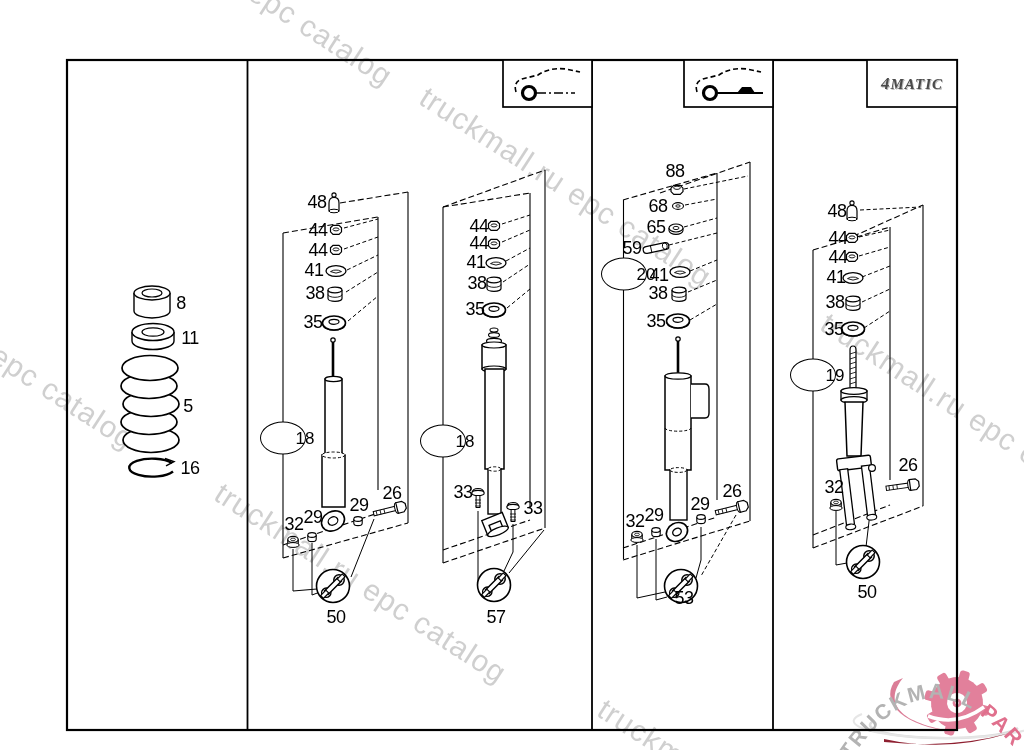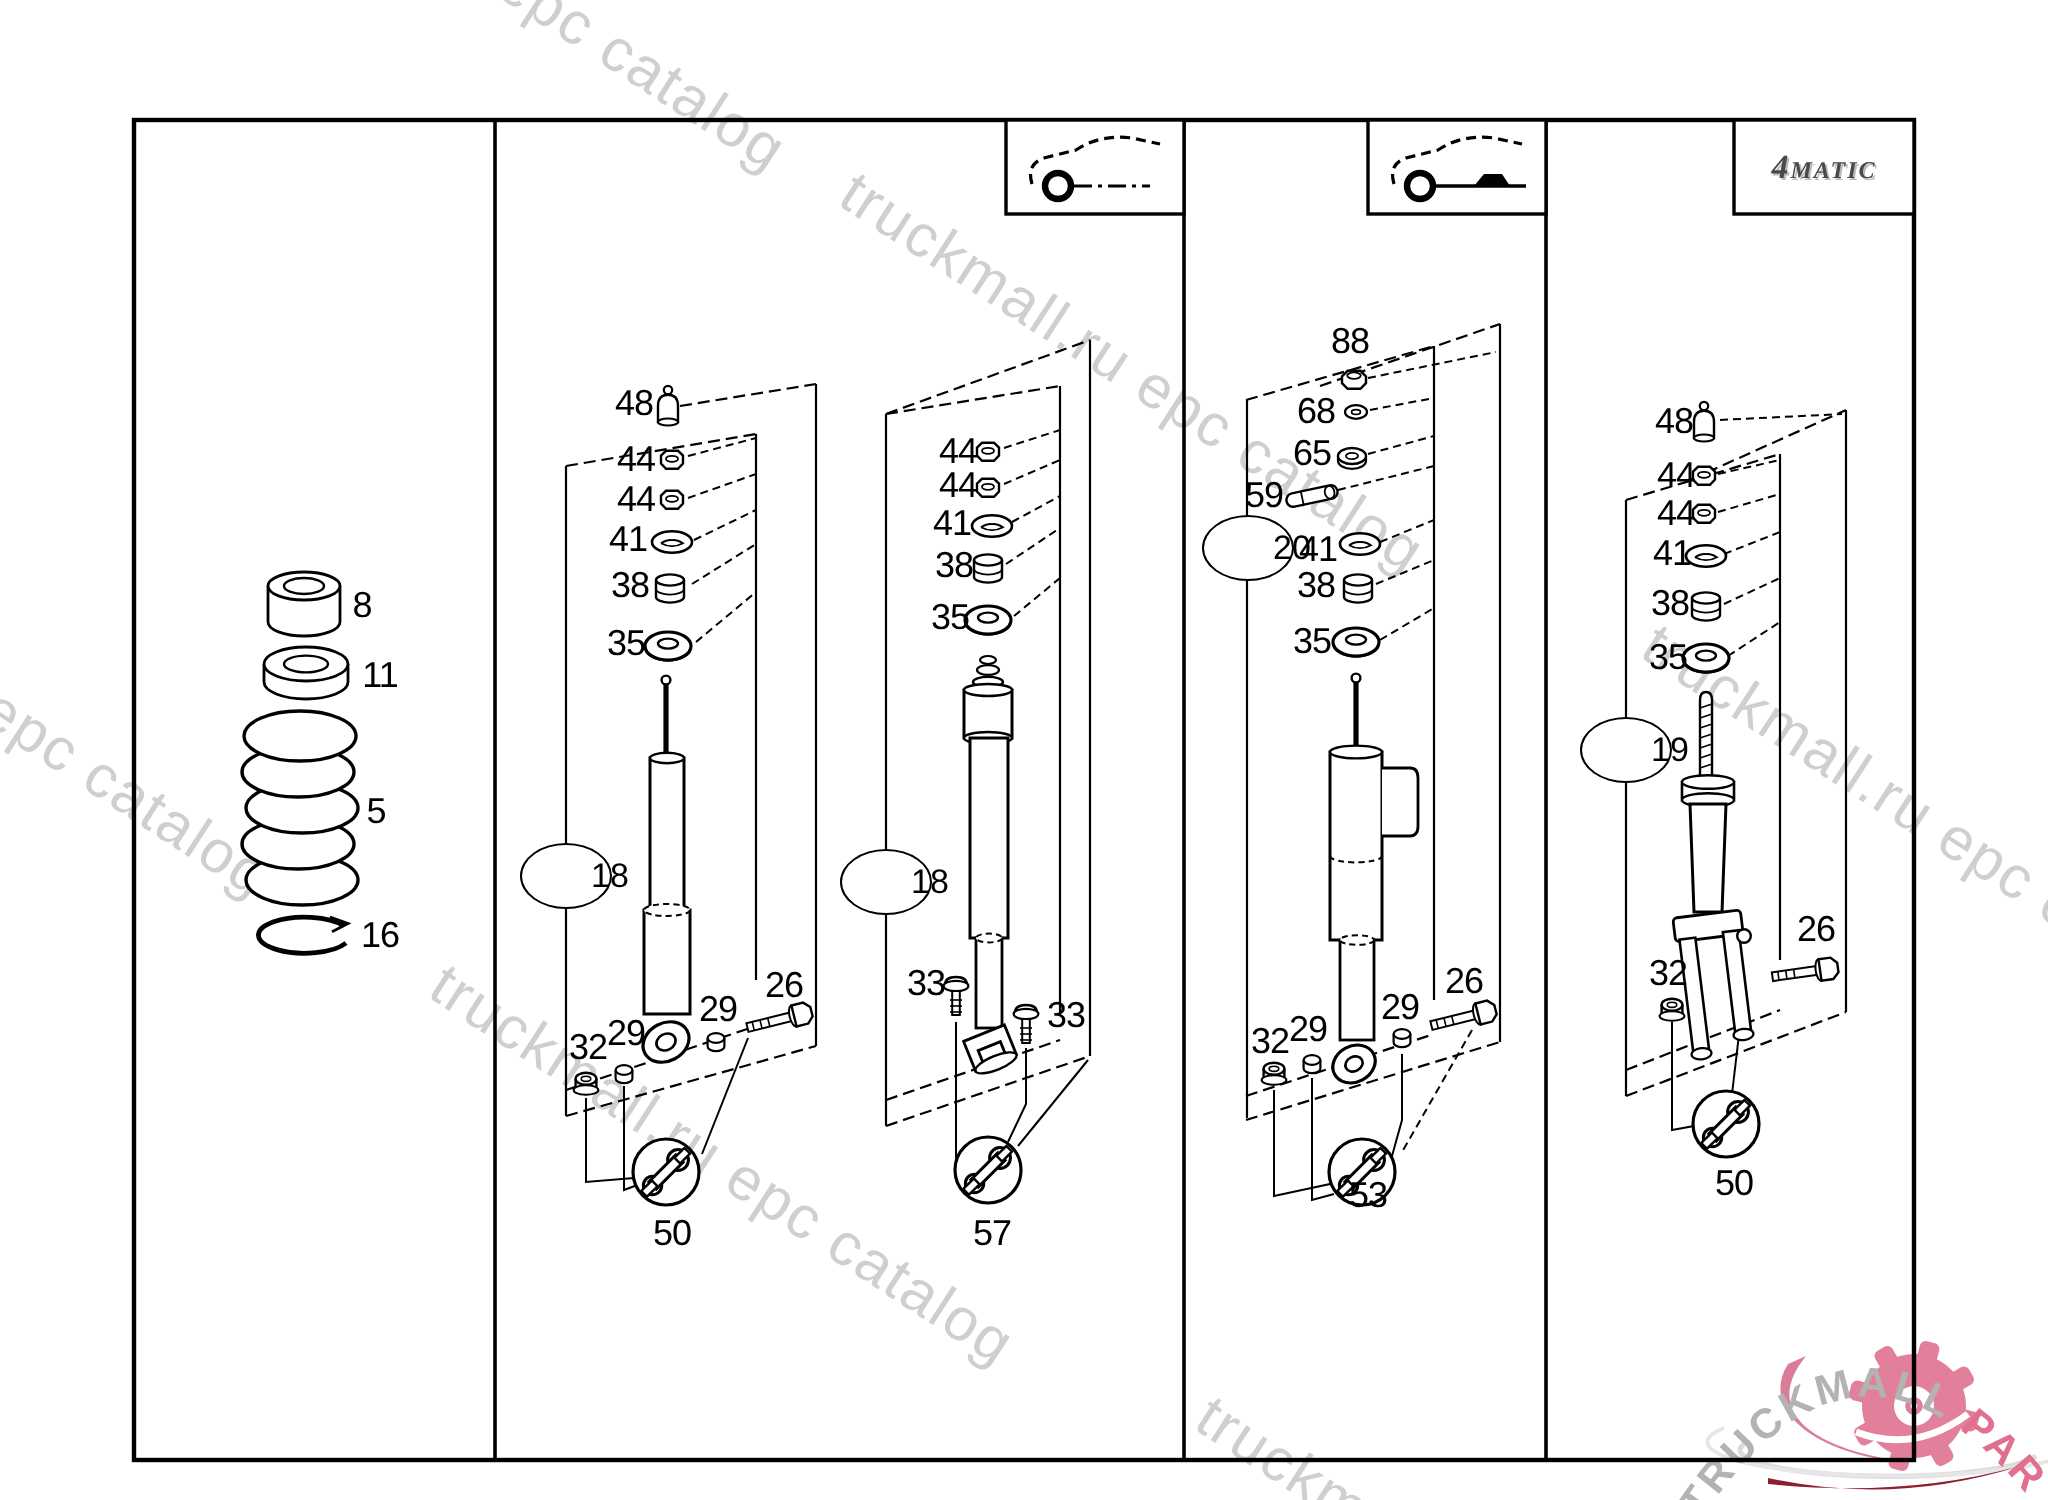--- a/index.html
+++ b/index.html
@@ -11,21 +11,21 @@
   svg.art{position:absolute;left:0;top:0;}
   .lbl{position:absolute;transform:translate(-50%,-50%);font:400 18px "Liberation Sans",sans-serif;
        color:#000;white-space:nowrap;letter-spacing:-0.5px;}
   .callout{position:absolute;width:42px;height:33px;border:1.7px solid #000;border-radius:50%;
        background:#fff;display:flex;align-items:center;justify-content:center;
        font:400 17px "Liberation Sans",sans-serif;transform:translate(-50%,-50%);box-sizing:border-box;padding-left:44px;}
   .badge{position:absolute;left:912px;top:84px;transform:translate(-50%,-50%);
        font-family:"Liberation Serif",serif;font-style:italic;font-weight:700;color:#4a4a4a;
        letter-spacing:1px;text-shadow:1px 1px 0 #bbb;white-space:nowrap;}
   .badge .b-prefix{font-size:17px;}
-  .badge .b-name{font-size:12px;}
+  .badge .b-name{font-size:15px;}
 </style>
 </head>
 <body>
 
 <div class="stage">
 
   <div class="wm" style="left:113px;top:-121px">truckmall.ru epc catalog</div>
   <div class="wm" style="left:432px;top:80px">truckmall.ru epc catalog</div>
   <div class="wm" style="left:-145px;top:242px">truckmall.ru epc catalog</div>
   <div class="wm" style="left:227px;top:476px">truckmall.ru epc catalog</div>

